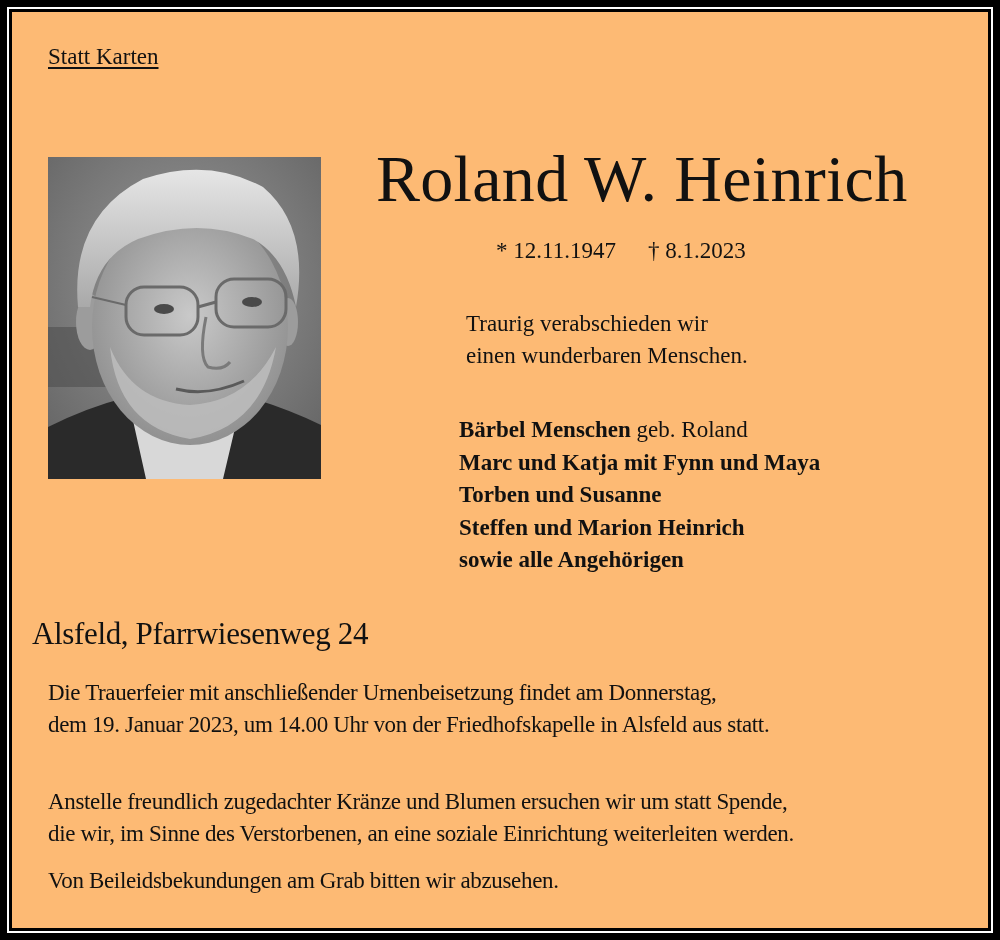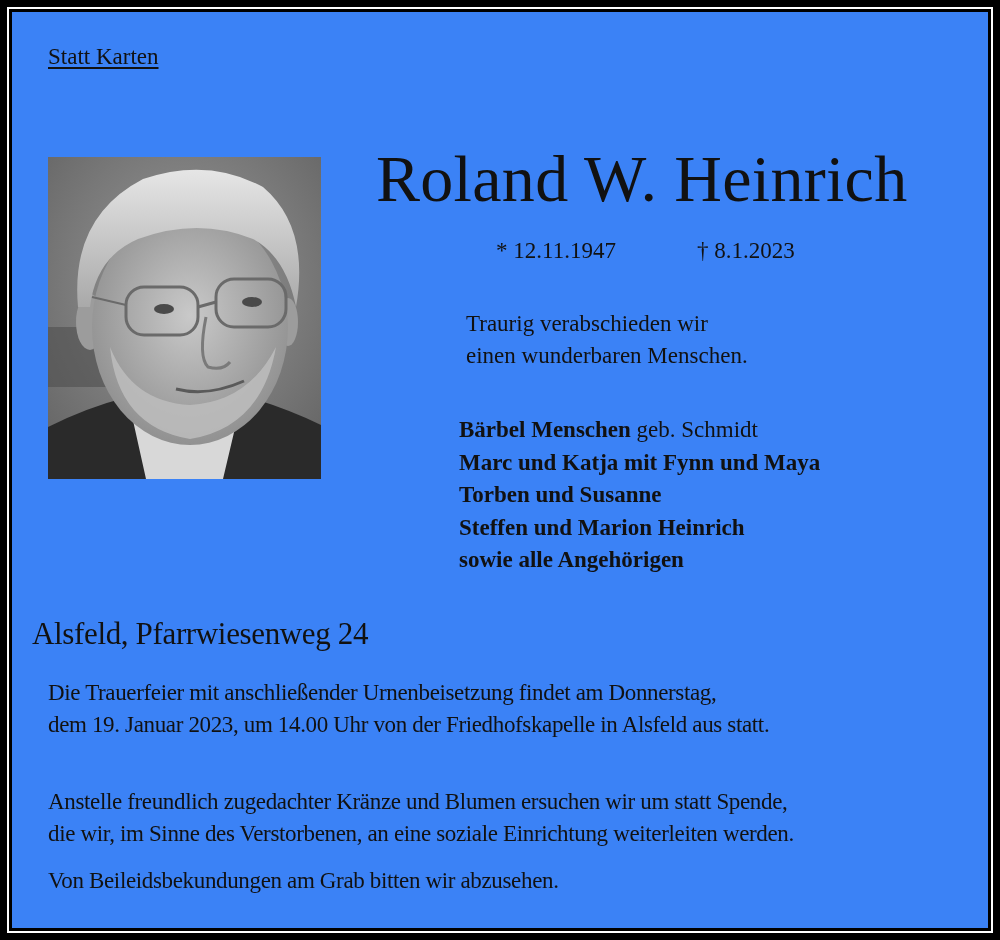--- a/index.html
+++ b/index.html
@@ -27,21 +27,21 @@
       background: #fff;
     }
     .inner-rule {
       position: absolute;
       left: 9px; top: 9px; right: 9px; bottom: 9px;
       background: #000;
     }
     .card {
       position: absolute;
       left: 12px; top: 12px; right: 12px; bottom: 12px;
-      background: #3b82f6;
+      background: #fdba74;
     }
     .abs { position: absolute; white-space: nowrap; }
 
     .statt-karten {
       left: 36px; top: 32px;
       font-size: 23px;
       text-decoration: underline;
       text-underline-offset: 3px;
       text-decoration-thickness: 1.5px;
     }
@@ -58,21 +58,21 @@
       left: 364px; top: 134px;
       font-size: 66px;
       letter-spacing: 0.3px;
       line-height: 1;
     }
     .dates {
       left: 484px; top: 226px;
       font-size: 23px;
     }
     .dates span { display: inline-block; }
-    .dates .death { margin-left: 81px; }
+    .dates .death { margin-left: 32px; }
 
     .mourning {
       left: 454px; top: 296px;
       width: 380px;
       text-align: left;
       font-size: 23px;
       line-height: 32px;
       white-space: normal;
     }
 
@@ -172,21 +172,21 @@
   <div class="abs dates">
     <span class="birth">* 12.11.1947</span><span class="death">† 8.1.2023</span>
   </div>
 
   <div class="abs mourning">
     <div>Traurig verabschieden wir</div>
     <div>einen wunderbaren Menschen.</div>
   </div>
 
   <div class="abs family">
-    <span class="line"><span class="b">Bärbel Menschen</span><span> geb. Schmidt</span></span>
+    <span class="line"><span class="b">Bärbel Menschen</span><span> geb. Roland</span></span>
     <span class="line"><span class="b">Marc und Katja mit Fynn und Maya</span></span>
     <span class="line"><span class="b">Torben und Susanne</span></span>
     <span class="line"><span class="b">Steffen und Marion Heinrich</span></span>
     <span class="line"><span class="b">sowie alle Angehörigen</span></span>
   </div>
 
   <div class="abs address">Alsfeld, Pfarrwiesenweg 24</div>
 
   <div class="abs ceremony">
     <span>Die Trauerfeier mit anschließender Urnenbeisetzung findet am Donnerstag,</span>

